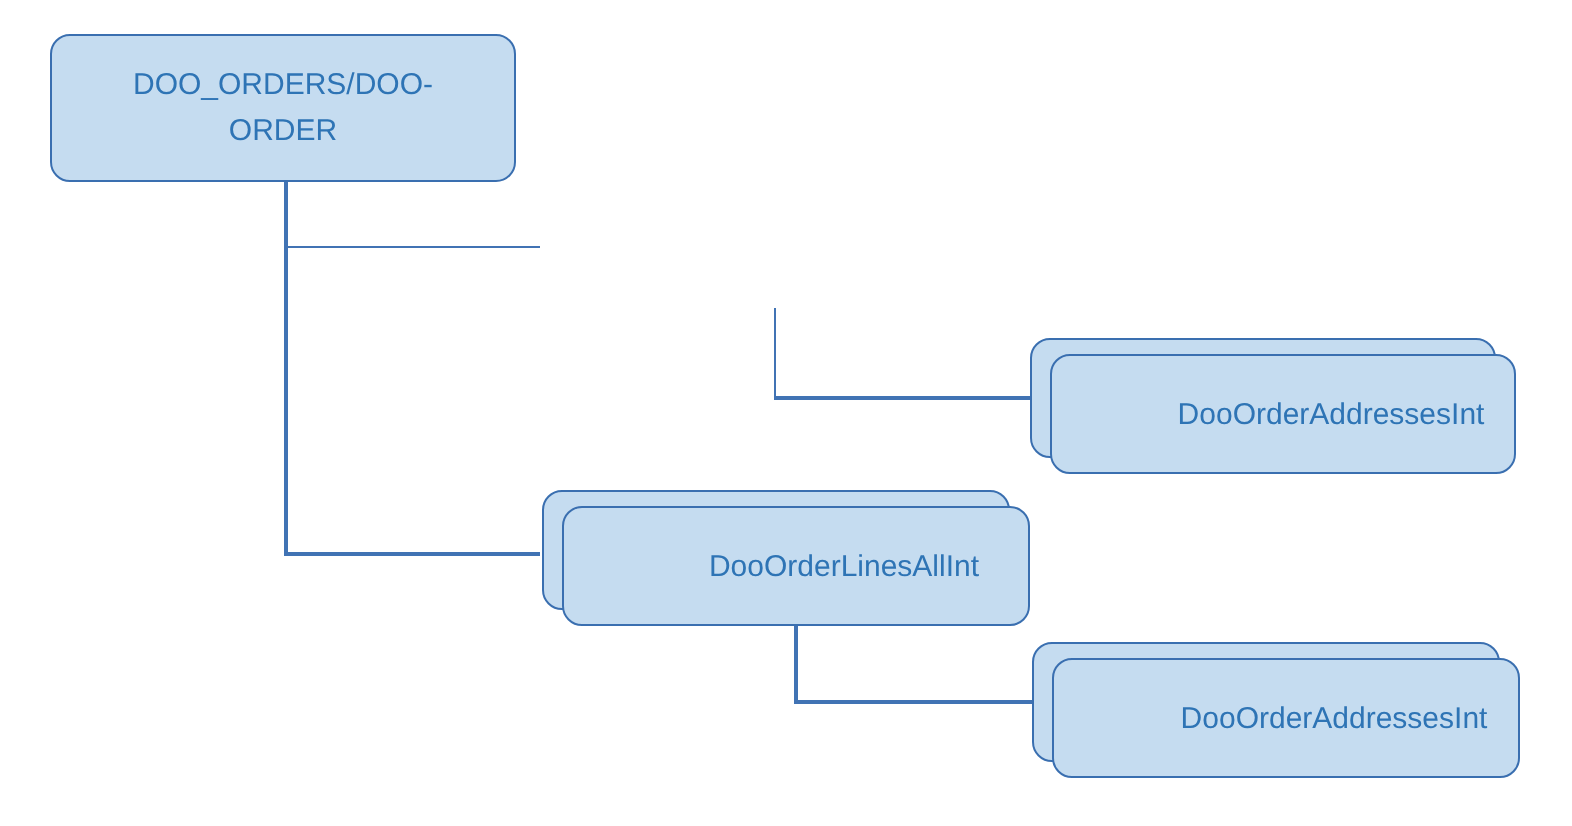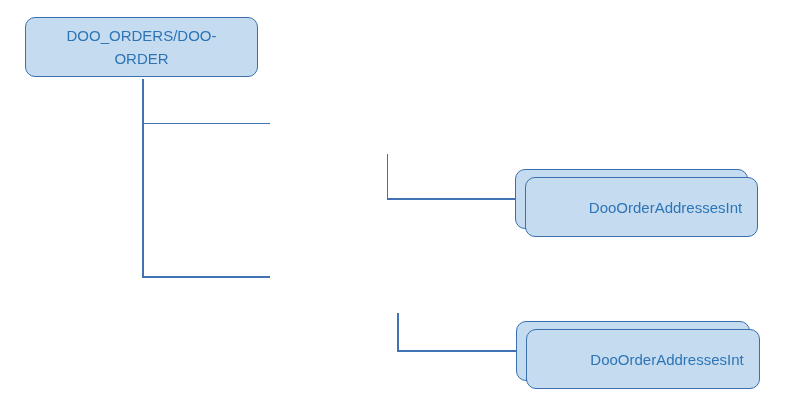--- a/index.html
+++ b/index.html
@@ -68,32 +68,38 @@
 <div class="canvas">
 
   <div class="line v" style="left:142px; top:79px;  height:198.5px;"></div>
   <div class="line h" style="left:142px; top:122.5px; width:128px;"></div>
   <div class="line h" style="left:142px; top:276px; width:128px;"></div>
   <div class="line v" style="left:386.5px; top:154px; height:45px;"></div>
   <div class="line h" style="left:386.5px; top:198px; width:130px;"></div>
   <div class="line v" style="left:397px; top:313px; height:38px;"></div>
   <div class="line h" style="left:397px; top:350px; width:121px;"></div>
 
-  <div class="node" style="left:25px; top:17px; width:233px; height:60px;">
+  <div class="node" style="left:25px; top:17px; width:233px; height:74px;">
     <span class="node-label wrap">DOO_ORDERS/DOO-ORDER</span>
   </div>
 
 
   <div class="stack" style="left:525px; top:177px; width:233px; height:60px;">
     <div class="card back"></div>
     <div class="card front">
       <span class="node-label">DooOrderAddressesInt</span>
     </div>
   </div>
 
+  <div class="stack" style="left:281px; top:253px; width:234px; height:60px;">
+    <div class="card back"></div>
+    <div class="card front">
+      <span class="node-label">DooOrderLinesAllInt</span>
+    </div>
+  </div>
 
   <div class="stack" style="left:526px; top:329px; width:234px; height:60px;">
     <div class="card back"></div>
     <div class="card front">
       <span class="node-label">DooOrderAddressesInt</span>
     </div>
   </div>
 
 </div>
 

